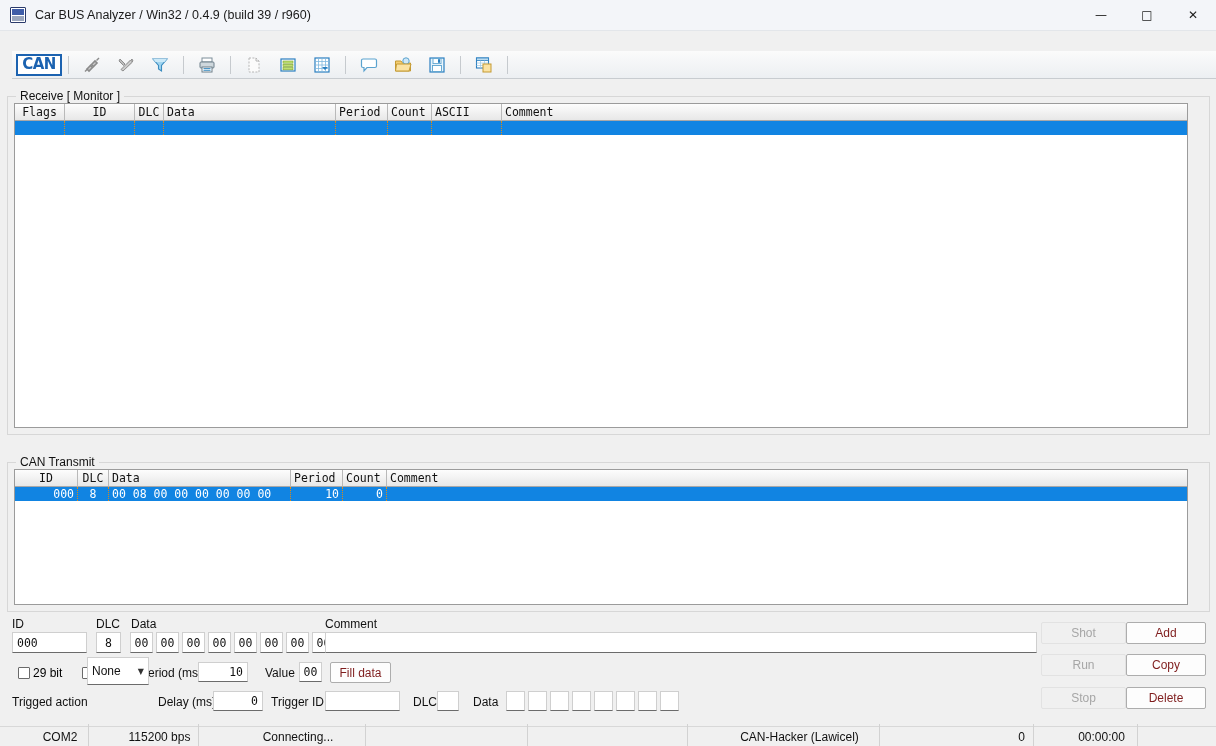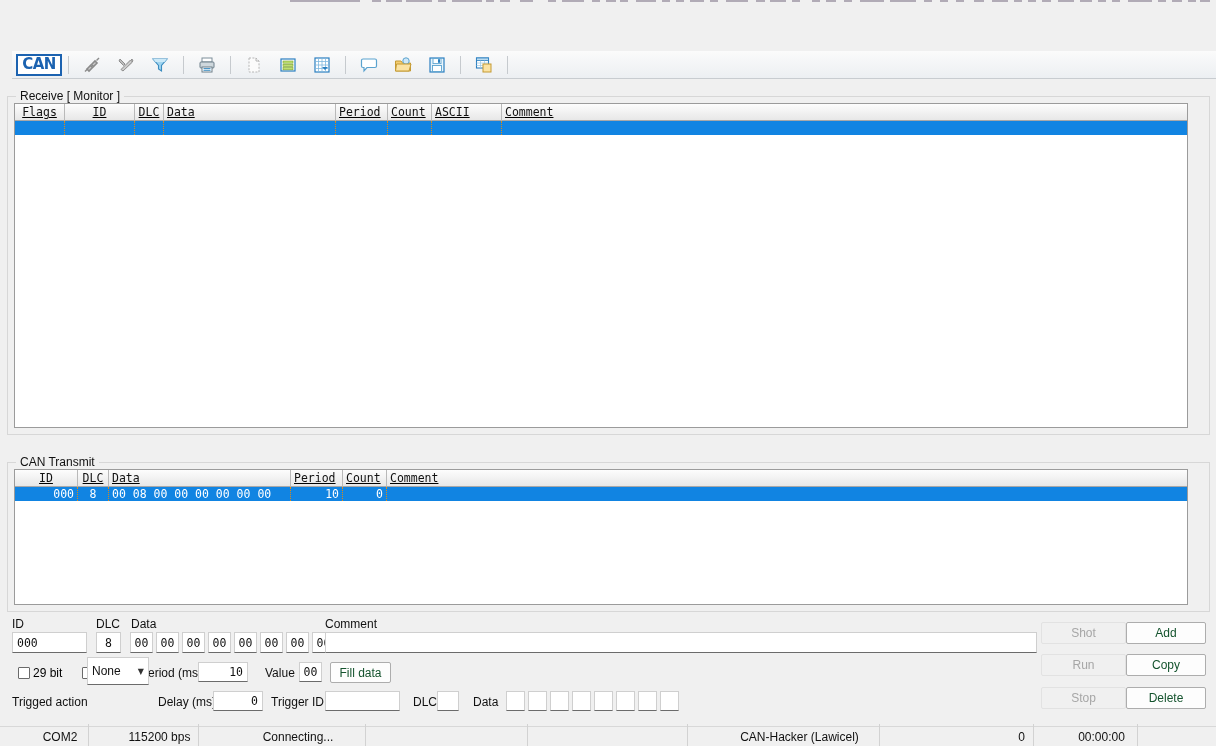--- a/index.html
+++ b/index.html
@@ -86,21 +86,21 @@
   }
   .group > .glabel {
     position: absolute; top: -8px; left: 8px; background: #f0f0f0;
     padding: 0 4px; font-size: 12px; color: #111; white-space: nowrap;
   }
 
   
   .grid {
     position: absolute; background: #ffffff; border: 1px solid #9b9b9b; overflow: hidden;
   }
-  .ghead { display: flex; height: 17px; background: linear-gradient(#fdfdfd, #e6e6e6); text-decoration: underline; }
+  .ghead { display: flex; height: 17px; background: linear-gradient(#fdfdfd, #e6e6e6); }
   .ghead .hc {
     border-right: 1px solid #b9b9b9; border-bottom: 1px solid #a8a8a8;
     font-family: "DejaVu Sans Mono", monospace; font-size: 11.5px;
     color: #111; display: flex; align-items: center; height: 17px; flex: none;
     padding: 0 3px; overflow: hidden; white-space: nowrap;
   }
   .hc.ctr { justify-content: center; }
   .grow { display: flex; height: 14px; }
   .grow.sel { background: #1184e2; }
   .grow .dc {
@@ -121,21 +121,21 @@
     font-family: "DejaVu Sans Mono", monospace; font-size: 11.5px; color: #111;
     display: flex; align-items: center; padding: 0 4px; overflow: hidden;
     white-space: nowrap;
   }
   .inp.r { justify-content: flex-end; }
   .inp.ctr { justify-content: center; }
 
   .btn {
     position: absolute; background: #fdfdfd; border: 1px solid #adadad;
     border-radius: 2px; display: flex; align-items: center; justify-content: center;
-    font-size: 12px; color: #14532d; white-space: nowrap;
+    font-size: 12px; color: #7f1d1d; white-space: nowrap;
   }
   .btn.disabled { background: #f0f0f0; border-color: #e2e2e2; color: #a6a6a6; }
 
   .chk { position: absolute; display: flex; align-items: center; font-size: 12px; }
   .chk .box {
     width: 12px; height: 12px; border: 1px solid #6a6a6a; background: #fff;
     margin-right: 3px; border-radius: 1px; flex: none;
   }
 
   .sel2 {
@@ -212,20 +212,29 @@
       <div class="blip" style="left: 1080px; width: 12px;"></div>
       <div class="blip" style="left: 1098px; width: 8px;"></div>
       <div class="blip" style="left: 1112px; width: 8px;"></div>
       <div class="blip" style="left: 1128px; width: 24px;"></div>
       <div class="blip" style="left: 1158px; width: 8px;"></div>
       <div class="blip" style="left: 1172px; width: 10px;"></div>
       <div class="blip" style="left: 1188px; width: 8px;"></div>
       <div class="blip" style="left: 1200px; width: 10px;"></div>
     </div>
 
+  <div class="titlebar">
+    <div class="title-icon"></div>
+    <div class="title-text">Car BUS Analyzer / Win32 / 0.4.9 (build 39 / r960)</div>
+    <div class="winbtns">
+      <div class="winbtn">—</div>
+      <div class="winbtn">□</div>
+      <div class="winbtn close">✕</div>
+    </div>
+  </div>
 
 
   <div class="toolbar">
     <div class="canlogo">CAN</div>
     <div class="tsep"></div>
 
     <div class="tbtn" title="Connect">
       <svg width="18" height="18" viewBox="0 0 18 18">
         <g stroke="#8b8b8b" stroke-width="1.6" fill="#c9c9c9">
           <path d="M4 13 L7.5 9.5 L9.5 11.5 L6 15 Z"></path>

